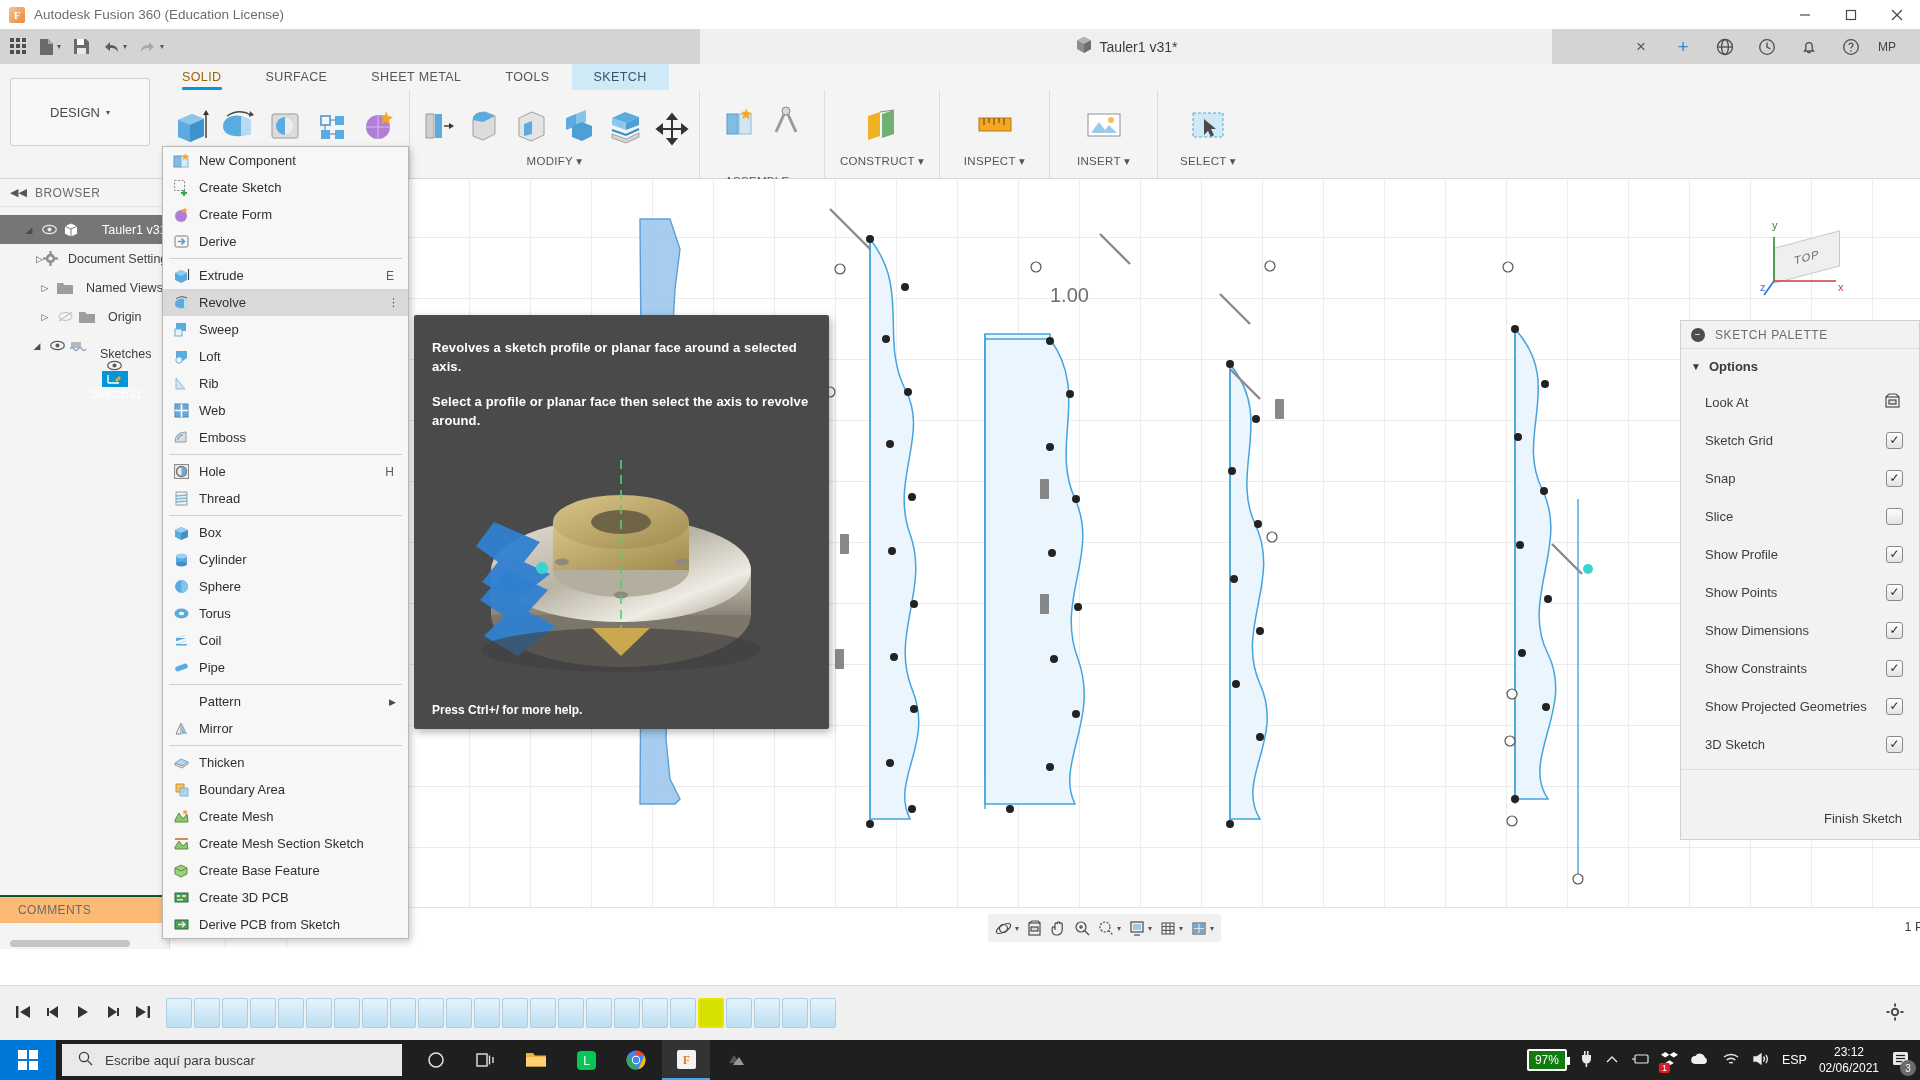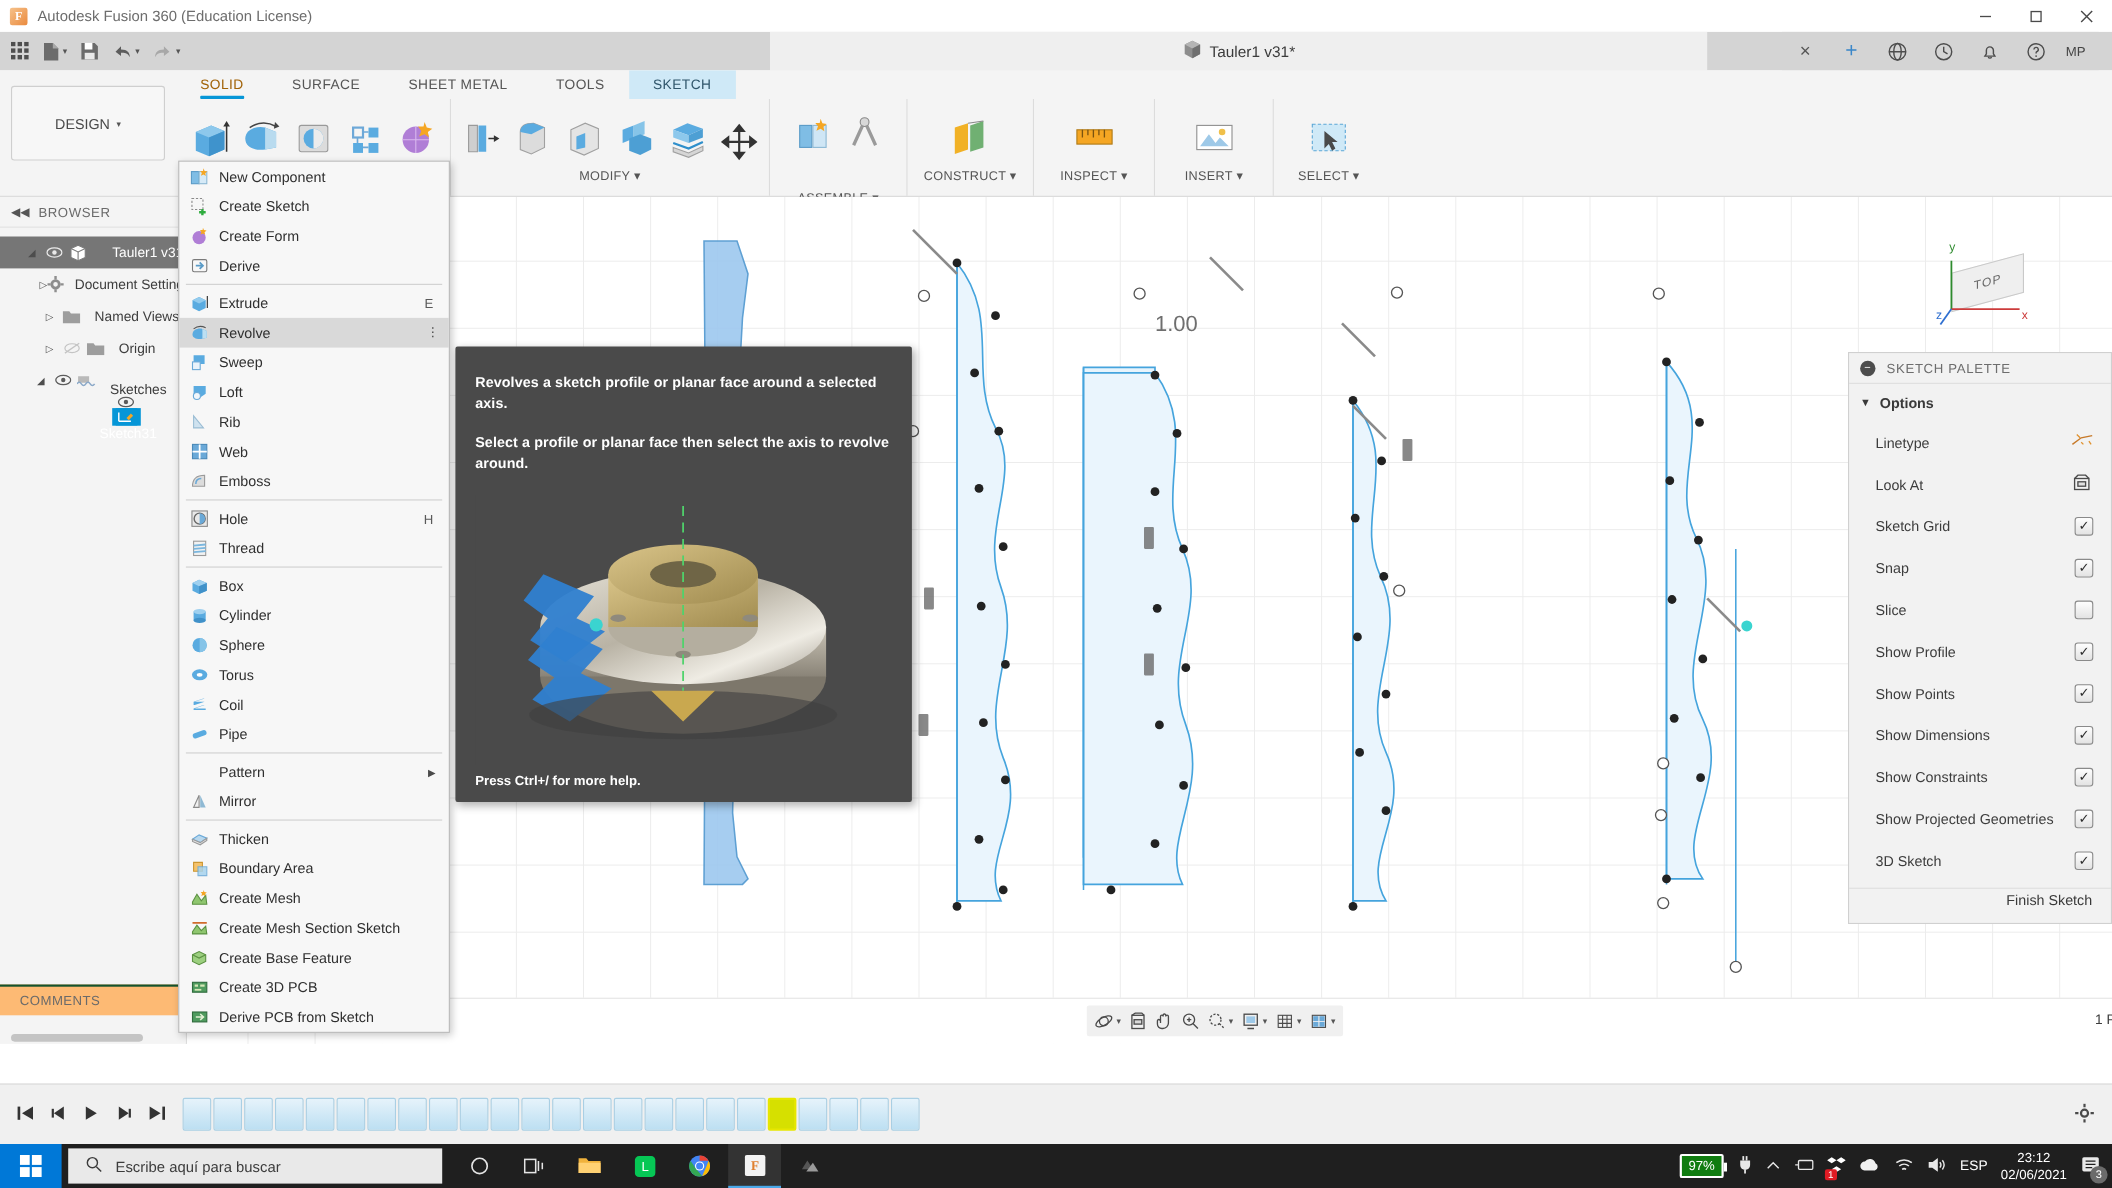--- a/index.html
+++ b/index.html
@@ -887,29 +887,20 @@
     <div class="pal-head">
       <span class="pal-minus">−</span>
       <span>SKETCH PALETTE</span>
     </div>
     <div class="pal-section">
       <span style="font-size:10px;">▼</span>
       <span>Options</span>
     </div>
 
     <div class="pal-row">
-      <span class="pname">Linetype</span>
-      <span>
-        <svg width="20" height="16" viewBox="0 0 20 16">
-            <path d="M1 11 L9 5 L19 3" fill="none" stroke="#c77a2a" stroke-width="1.3"></path>
-            <path d="M5 2 l3 3 M16 8 l2 3 M9 9 l2 2" stroke="#e0922f" stroke-width="1.2"></path>
-          </svg>
-      </span>
-    </div>
-    <div class="pal-row">
       <span class="pname">Look At</span>
       <span>
         <svg width="20" height="17" viewBox="0 0 20 17" fill="none" stroke="#4a4a4a" stroke-width="1.2">
             <rect x="3" y="5" width="13" height="10"></rect>
             <rect x="6" y="8" width="7" height="4" fill="#e0e0e0"></rect>
             <path d="M3 5 l3-3 h7 l3 3"></path>
           </svg>
       </span>
     </div>
     <div class="pal-row">

